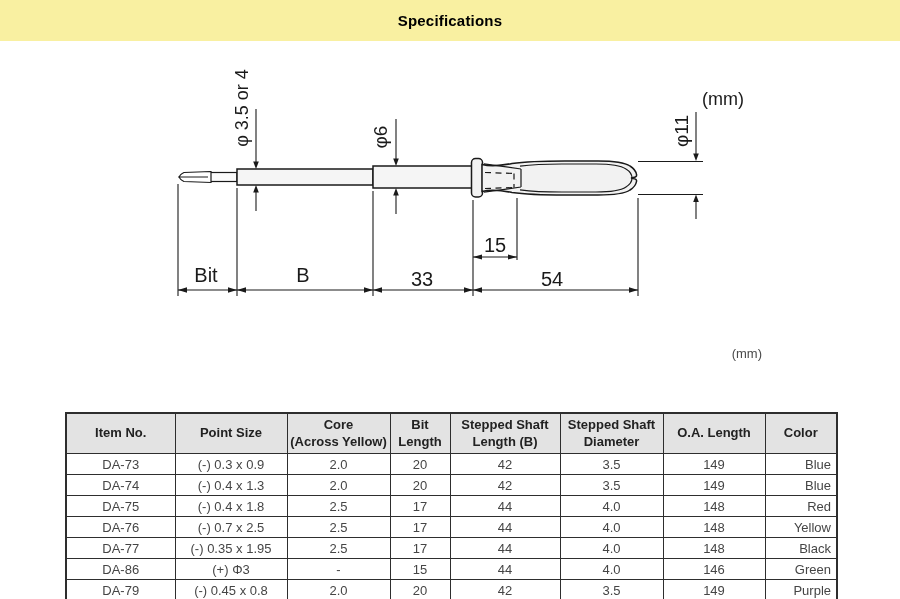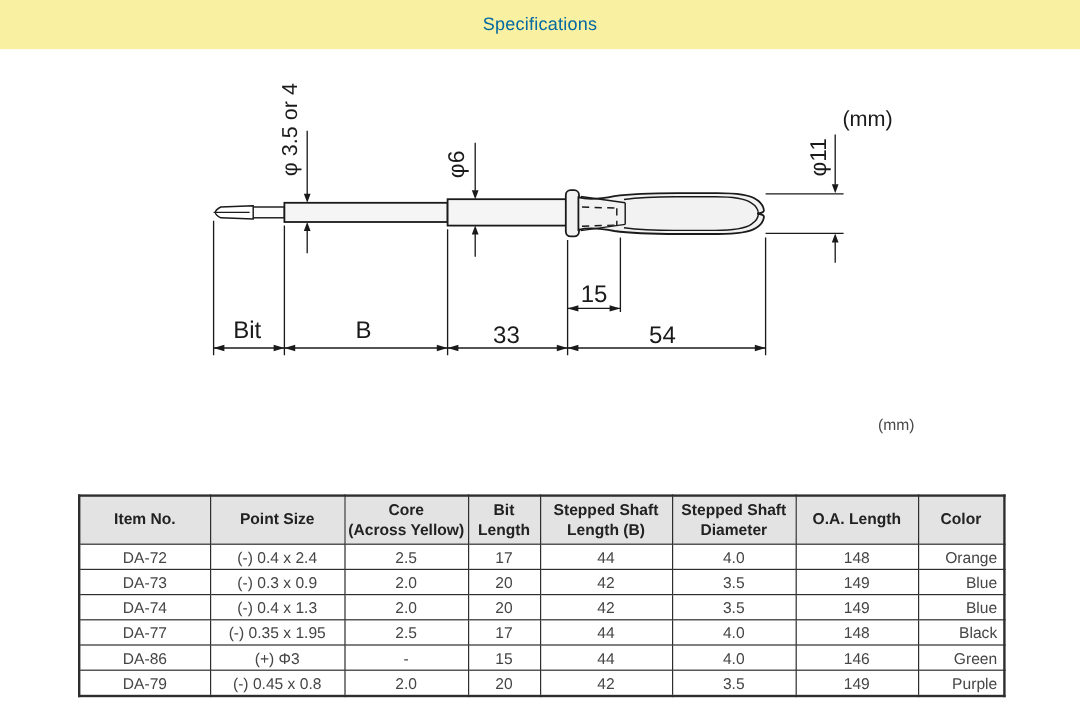--- a/index.html
+++ b/index.html
@@ -6,21 +6,21 @@
   body{
     width:900px;height:599px;position:relative;overflow:hidden;
     background:#ffffff;
     font-family:"Liberation Sans","DejaVu Sans",sans-serif;
   }
   .banner{
     position:absolute;left:0;top:0;width:900px;height:41px;
     background:#F9F0A1;
     display:flex;align-items:center;justify-content:center;
   }
-  .banner-title{font-size:15px;font-weight:400;color:#0369a1;letter-spacing:.2px;}
+  .banner-title{font-size:15px;font-weight:700;color:#000000;letter-spacing:.2px;}
   .diagram{position:absolute;left:0;top:41px;width:900px;height:290px;}
   svg text{fill:#1a1a1a;font-family:"Liberation Sans","DejaVu Sans",sans-serif;}
   .table-unit{
     position:absolute;left:700px;top:346px;width:62px;
     font-size:13px;color:#4a4a4a;text-align:right;
   }
   table.spec{
     position:absolute;left:65px;top:364px;
     border-collapse:collapse;table-layout:fixed;
     border:2px solid #2e2e2e;
@@ -175,50 +175,60 @@
       <th>Stepped Shaft
 Length (B)</th>
       <th>Stepped Shaft
 Diameter</th>
       <th>O.A. Length</th>
       <th>Color</th>
     </tr>
   </thead>
   <tbody>
     <tr>
-      <td>DA-72</td>
-        <td>(-) 0.4 x 2.4</td>
-        <td>2.5</td>
-        <td>17</td>
-        <td>44</td>
-        <td>4.0</td>
-        <td>148</td>
-        <td class="color-cell">Orange</td>
-    </tr>
-    <tr>
       <td>DA-73</td>
         <td>(-) 0.3 x 0.9</td>
         <td>2.0</td>
         <td>20</td>
         <td>42</td>
         <td>3.5</td>
         <td>149</td>
         <td class="color-cell">Blue</td>
     </tr>
     <tr>
       <td>DA-74</td>
         <td>(-) 0.4 x 1.3</td>
         <td>2.0</td>
         <td>20</td>
         <td>42</td>
         <td>3.5</td>
         <td>149</td>
         <td class="color-cell">Blue</td>
     </tr>
     <tr>
+      <td>DA-75</td>
+        <td>(-) 0.4 x 1.8</td>
+        <td>2.5</td>
+        <td>17</td>
+        <td>44</td>
+        <td>4.0</td>
+        <td>148</td>
+        <td class="color-cell">Red</td>
+    </tr>
+    <tr>
+      <td>DA-76</td>
+        <td>(-) 0.7 x 2.5</td>
+        <td>2.5</td>
+        <td>17</td>
+        <td>44</td>
+        <td>4.0</td>
+        <td>148</td>
+        <td class="color-cell">Yellow</td>
+    </tr>
+    <tr>
       <td>DA-77</td>
         <td>(-) 0.35 x 1.95</td>
         <td>2.5</td>
         <td>17</td>
         <td>44</td>
         <td>4.0</td>
         <td>148</td>
         <td class="color-cell">Black</td>
     </tr>
     <tr>

